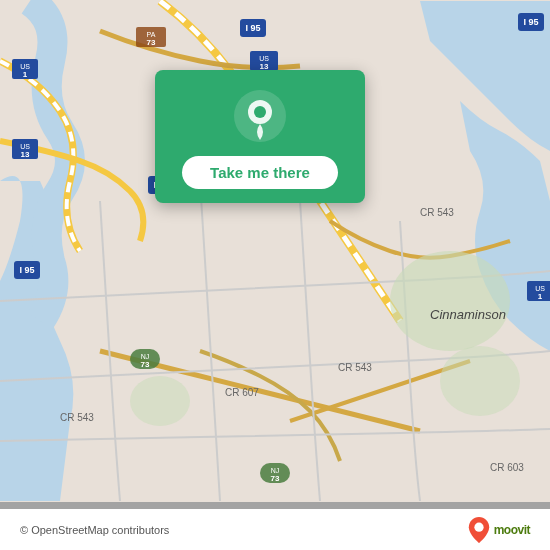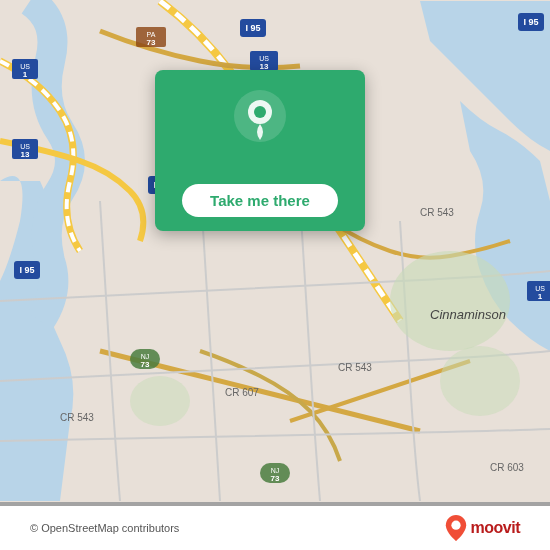--- a/index.html
+++ b/index.html
@@ -33,21 +33,20 @@
       left: 155px;
       width: 210px;
       background: #2eaa6e;
       border-radius: 8px;
       display: flex;
       flex-direction: column;
       align-items: center;
       padding: 20px 16px 14px;
       box-shadow: 0 4px 16px rgba(0,0,0,0.3);
       cursor: pointer;
-      gap: 28px;
     }
 
     #pin-icon {
       width: 52px;
       height: 52px;
       margin-bottom: 14px;
     }
 
     #take-me-there-btn {
       background: white;
@@ -59,22 +58,22 @@
       font-weight: 600;
       cursor: pointer;
       white-space: nowrap;
     }
 
     #bottom-bar {
       height: 48px;
       background: white;
       display: flex;
       align-items: center;
-      padding: 0 30px;
-      border-top: 4px solid #a3a3a3;
+      padding: 0 20px;
+      border-top: 7px solid #a3a3a3;
       justify-content: space-between;
     }
 
     #copyright-text {
       font-size: 11px;
       color: #555;
     }
 
     #location-info {
       font-size: 13px;
@@ -89,23 +88,23 @@
       align-items: center;
       gap: 4px;
     }
 
     #moovit-pin {
       width: 22px;
       height: 26px;
     }
 
     #moovit-text {
-      font-size: 16px;
+      font-size: 12px;
       font-weight: bold;
-      color: #b91c1c;
+      color: #4d7c0f;
       letter-spacing: -0.5px;
     }
   </style>
 </head>
 <body>
 
 <div id="app">
 
   <div id="map-container">
     

